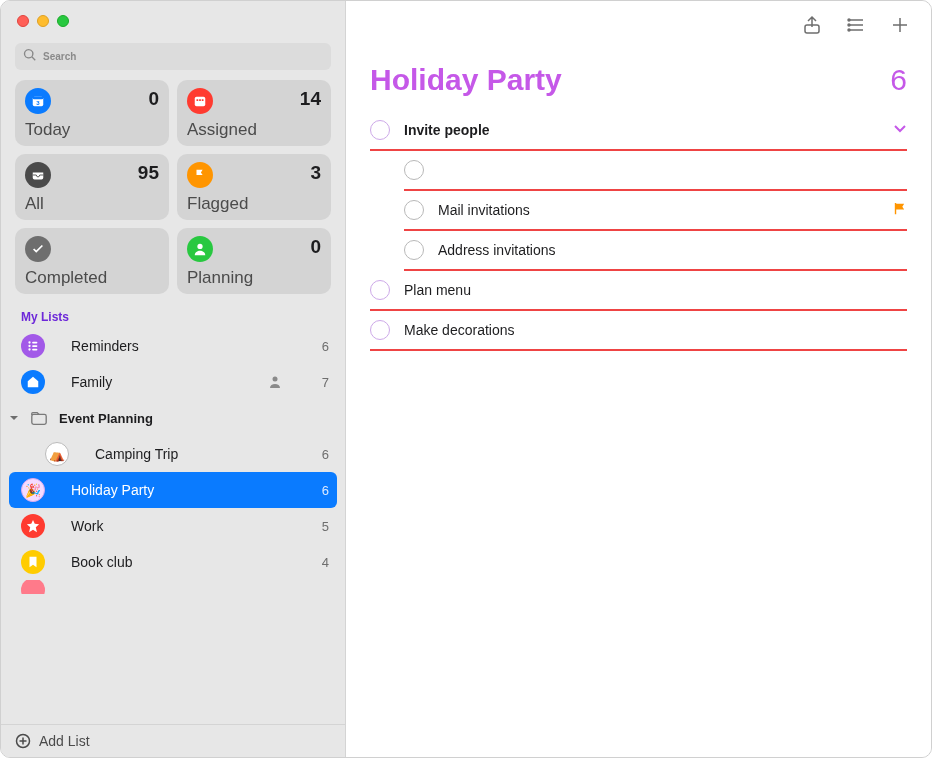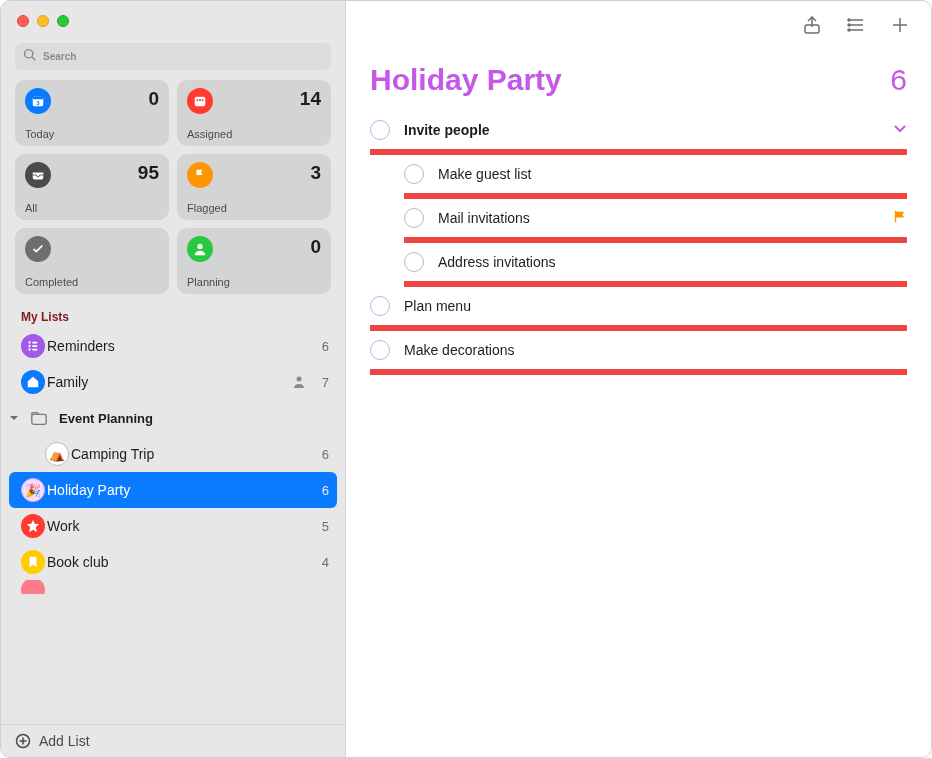--- a/index.html
+++ b/index.html
@@ -74,34 +74,34 @@
     flex-direction: column;
     justify-content: space-between;
   }
   .card-top { display: flex; align-items: flex-start; justify-content: space-between; }
   .card-icon {
     width: 26px; height: 26px; border-radius: 50%;
     display: flex; align-items: center; justify-content: center;
   }
   .card-icon svg { width: 14px; height: 14px; fill: #fff; }
   .card-count { font-size: 19px; font-weight: 700; color: #1d1d1f; }
-  .card-label { font-size: 11px; font-weight: 500; color: #4b4b4b; margin-top: 2px; }
+  .card-label { font-size: 17px; font-weight: 500; color: #4b4b4b; margin-top: 2px; }
 
   .section-heading {
     font-size: 12px;
     font-weight: 600;
-    color: #7f1d1d;
+    color: #6d28d9;
     padding: 6px 20px 4px 20px;
   }
   .list-rows { flex: 1; overflow-y: auto; }
   .list-row {
     display: flex;
     align-items: center;
     padding: 6px 16px 6px 20px;
-    gap: 2px;
+    gap: 26px;
     cursor: default;
   }
   .list-row .row-icon {
     width: 24px; height: 24px; border-radius: 50%;
     display: flex; align-items: center; justify-content: center;
     flex-shrink: 0;
   }
   .list-row .row-icon svg { width: 14px; height: 14px; fill: #fff; }
   .list-row .row-label { flex: 1; font-size: 14px; }
   .list-row .row-count { font-size: 13px; color: #6e6e6e; min-width: 16px; text-align: right;}
@@ -188,21 +188,21 @@
     font-weight: 400;
     color: #c558e8;
   }
 
   .tasks { padding: 6px 24px; }
   .task {
     display: flex;
     align-items: center;
     gap: 14px;
     padding: 9px 0;
-    border-bottom: 6px solid #ef4444;
+    border-bottom: 2px solid #ef4444;
   }
   .task.parent .task-title { font-weight: 600; }
   .task .circle {
     width: 20px; height: 20px; border-radius: 50%;
     border: 1.5px solid #b8b8b8;
     flex-shrink: 0;
   }
   .task .task-title { font-size: 14px; flex: 1; }
   .task .chev-down svg { width: 14px; height: 14px; stroke:#c558e8; fill:none; stroke-width:2;}
   .task .flag svg { width: 15px; height: 15px; fill:#ff9500; }
@@ -448,21 +448,20 @@
         <span class="chev-down">
           <svg viewBox="0 0 14 14">
               <path d="M2 4l5 5 5-5"></path>
             </svg>
         </span>
       </div>
 
       <div class="sub-group">
         <div class="task">
           <div class="circle"></div>
-          <span class="task-title">Make guest list</span>
         </div>
         <div class="task">
           <div class="circle"></div>
           <span class="task-title">Mail invitations</span>
           <span class="flag">
             <svg viewBox="0 0 16 16">
                 <path d="M3 2v12h1.5V9H13l-2-3 2-3H4.5V2H3z"></path>
               </svg>
           </span>
         </div>

